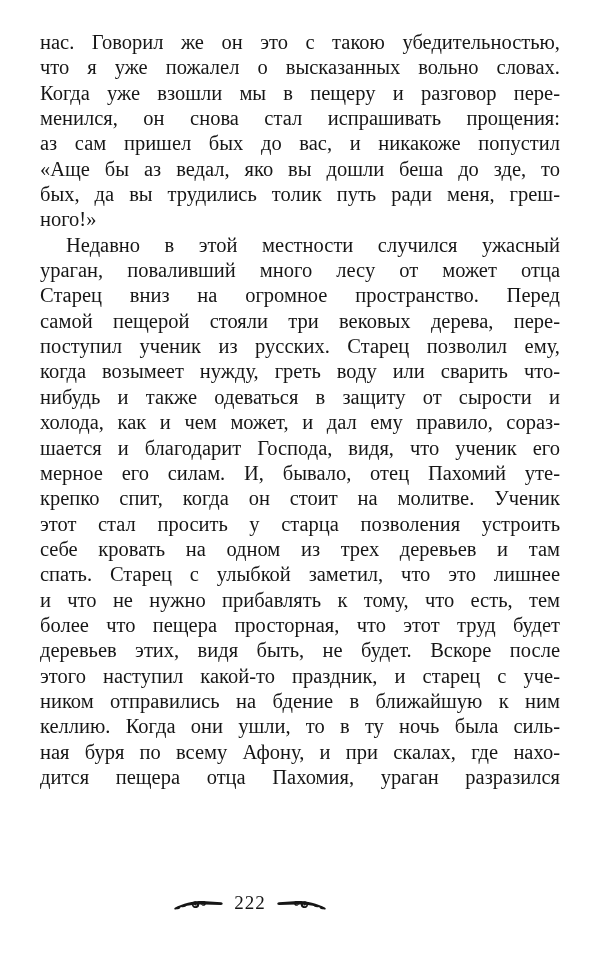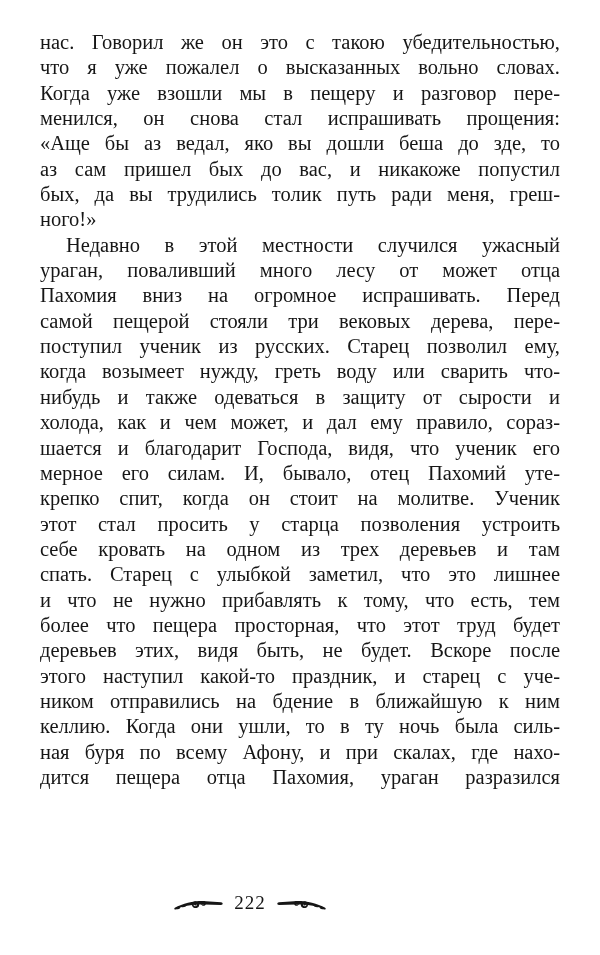--- a/index.html
+++ b/index.html
@@ -70,27 +70,27 @@
 </head>
 <body>
 
 <div class="book-page">
 
   <div class="text-block" id="text-block">
       <div class="line">нас. Говорил же он это с такою убедительностью,</div>
       <div class="line">что я уже пожалел о высказанных вольно словах.</div>
       <div class="line">Когда уже взошли мы в пещеру и разговор пере-</div>
       <div class="line">менился, он снова стал испрашивать прощения:</div>
+      <div class="line">аз сам пришел бых до вас, и никакоже попустил</div>
       <div class="line">«Аще бы аз ведал, яко вы дошли беша до зде, то</div>
-      <div class="line">аз сам пришел бых до вас, и никакоже попустил</div>
       <div class="line">бых, да вы трудились толик путь ради меня, греш-</div>
       <div class="line para-end">ного!»</div>
       <div class="line indent">Недавно в этой местности случился ужасный</div>
       <div class="line">ураган, поваливший много лесу от может отца</div>
-      <div class="line">Пахомия вниз на огромное испрашивать. Перед</div>
+      <div class="line">Старец вниз на огромное пространство. Перед</div>
       <div class="line">самой пещерой стояли три вековых дерева, пере-</div>
       <div class="line">поступил ученик из русских. Старец позволил ему,</div>
       <div class="line">когда возымеет нужду, греть воду или сварить что-</div>
       <div class="line">нибудь и также одеваться в защиту от сырости и</div>
       <div class="line">холода, как и чем может, и дал ему правило, сораз-</div>
       <div class="line">шается и благодарит Господа, видя, что ученик его</div>
       <div class="line">мерное его силам. И, бывало, отец Пахомий уте-</div>
       <div class="line">крепко спит, когда он стоит на молитве. Ученик</div>
       <div class="line">этот стал просить у старца позволения устроить</div>
       <div class="line">себе кровать на одном из трех деревьев и там</div>

